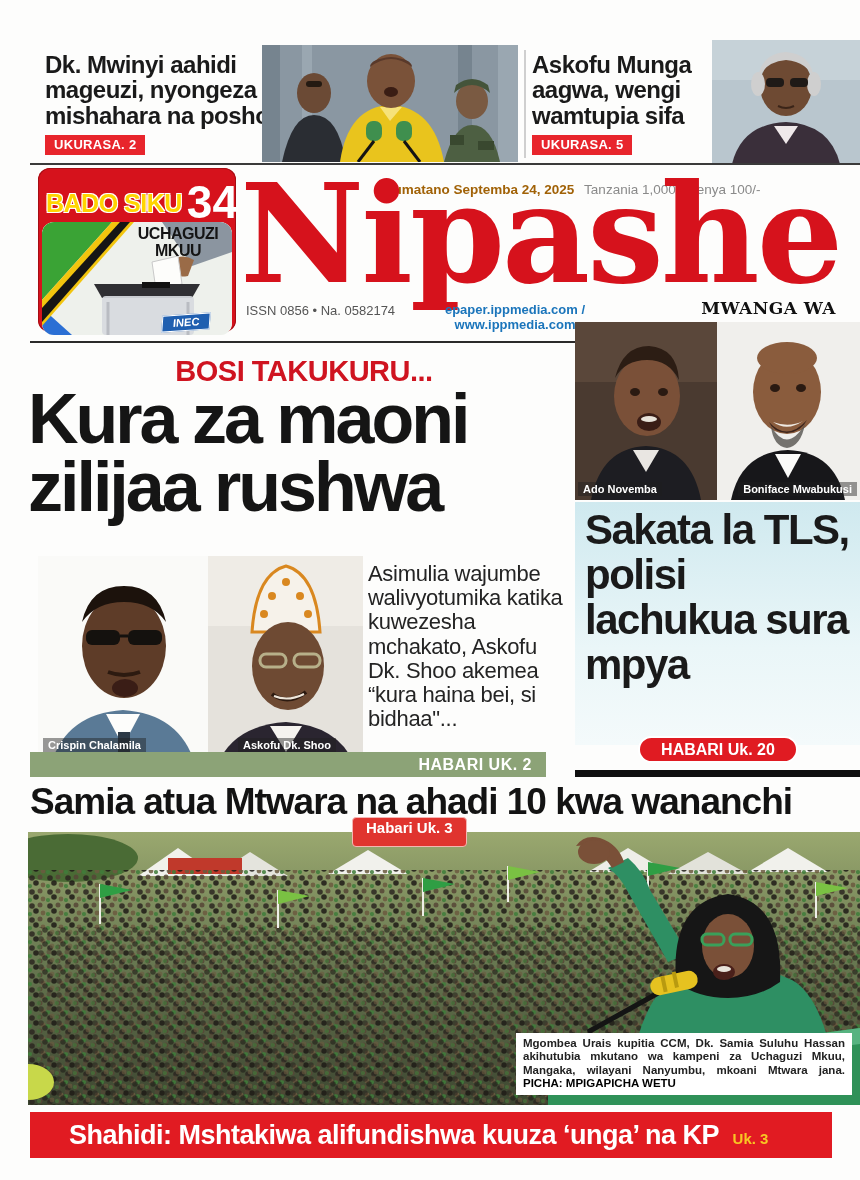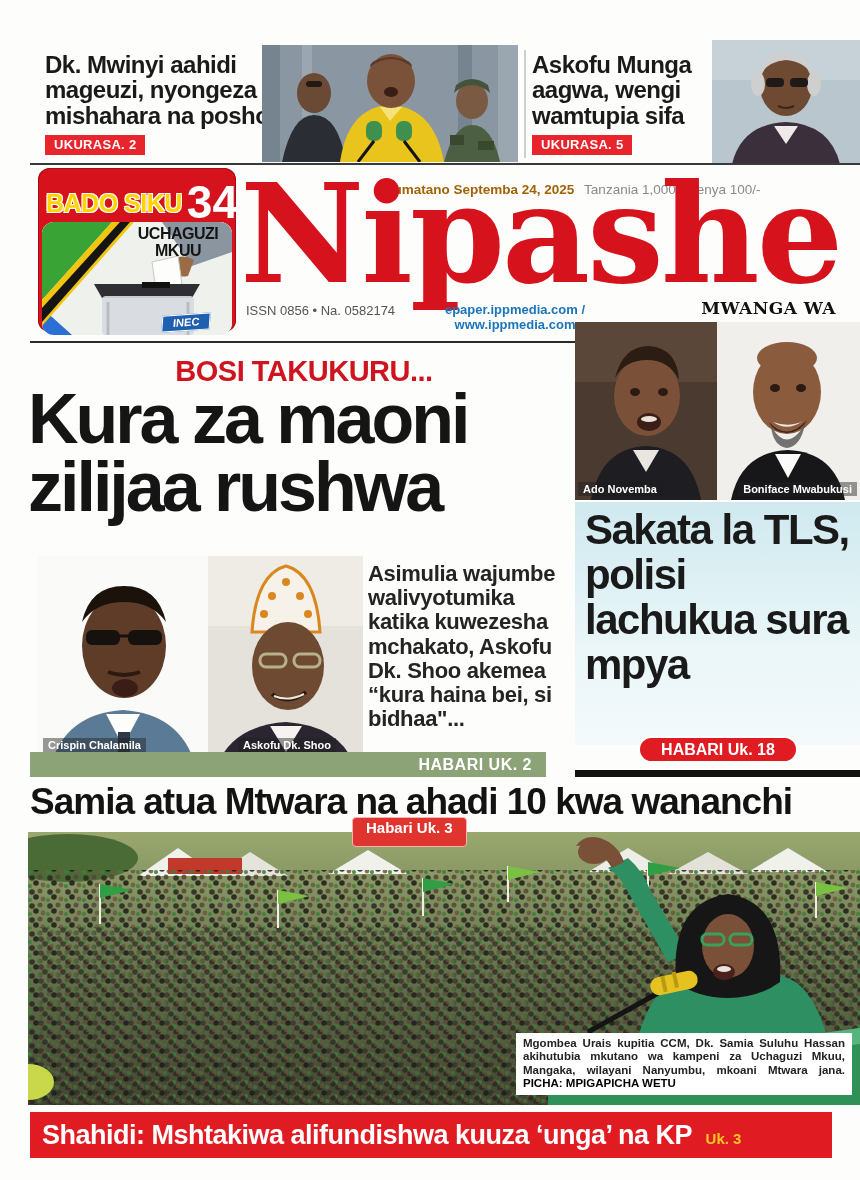--- a/index.html
+++ b/index.html
@@ -95,21 +95,21 @@
     background:#e01b22; border:2px solid #fff; border-radius:15px;
     color:#fff; font-size:16px; font-weight:bold; text-align:center; line-height:23px;
   }
   .side-blackbar { position:absolute; left:575px; top:770px; width:285px; height:7px; background:#101010; }
 
   .lead-photos { position:absolute; left:38px; top:556px; width:325px; height:220px; }
   .lp-a { left:0; width:170px; height:220px; }
   .lp-b { left:170px; width:155px; height:220px; }
   .lead-summary {
     position:absolute; left:368px; top:562px; width:202px;
-    font-size:22px; font-weight:bold; line-height:1.1; color:#242424; letter-spacing:-0.3px;
+    font-size:22px; font-weight:normal; line-height:1.1; color:#242424; letter-spacing:-0.3px;
   }
   .green-band {
     position:absolute; left:30px; top:752px; width:516px; height:25px;
     background:#8ca377; color:#fff; font-size:16px; font-weight:bold;
     text-align:right; line-height:25px; padding-right:14px; letter-spacing:0.5px;
   }
 
   
   .second-headline {
     position:absolute; left:30px; top:781px; width:804px; white-space:nowrap;
@@ -129,21 +129,21 @@
     text-align:justify; color:#222; z-index:4;
   }
   .crowd-caption .credit { font-weight:800; color:#000; }
 
   
   .bottom-strip {
     position:absolute; left:30px; top:1112px; width:802px; height:46px;
     background:#e11b22; color:#fff; padding-left:12px; white-space:nowrap;
     line-height:46px;
   }
-  .bottom-strip .bh { font-size:27px; font-weight:800; letter-spacing:-0.5px; }
+  .bottom-strip .bh { font-size:27px; font-weight:800; letter-spacing:-0.5px;margin-left:27px; }
   .bottom-strip .bref { color:#f8c623; font-size:15px; font-weight:bold; margin-left:9px; }
 </style>
 </head>
 <body>
 
 <div class="page">
 
   <div class="teaser-left">
     <div class="teaser-headline">Dk. Mwinyi aahidi mageuzi, nyongeza mishahara na posho</div>
     <div class="badge-red">UKURASA. 2</div>
@@ -283,21 +283,21 @@
         <ellipse cx="74" cy="100" rx="12" ry="9" fill="#3a1d16"></ellipse>
         <ellipse cx="74" cy="97" rx="8" ry="3" fill="#e8e3da"></ellipse>
       </svg>
       <div class="photo-cap" style="left:3px;">Ado Novemba</div>
     </div>
   </div>
 
   <div class="side-panel">
     <div class="side-headline">Sakata la TLS, polisi lachukua sura mpya</div>
   </div>
-  <div class="side-pill">HABARI Uk. 18</div>
+  <div class="side-pill">HABARI Uk. 20</div>
   <div class="side-blackbar"></div>
 
   <div class="lead-photos">
     <div class="photo lp-a" style="background:#fafaf8;">
       <svg viewBox="0 0 170 220" preserveAspectRatio="none">
         <rect width="170" height="220" fill="#fafaf8"></rect>
         <path d="M10 220 Q22 158 85 154 Q148 158 160 220 Z" fill="#5a7a96"></path>
         <path d="M68 158 L85 190 L102 158 Z" fill="#fdfdfb"></path>
         <rect x="80" y="176" width="12" height="44" fill="#2d3a46"></rect>
         <ellipse cx="86" cy="90" rx="42" ry="52" fill="#5e3c28"></ellipse>

